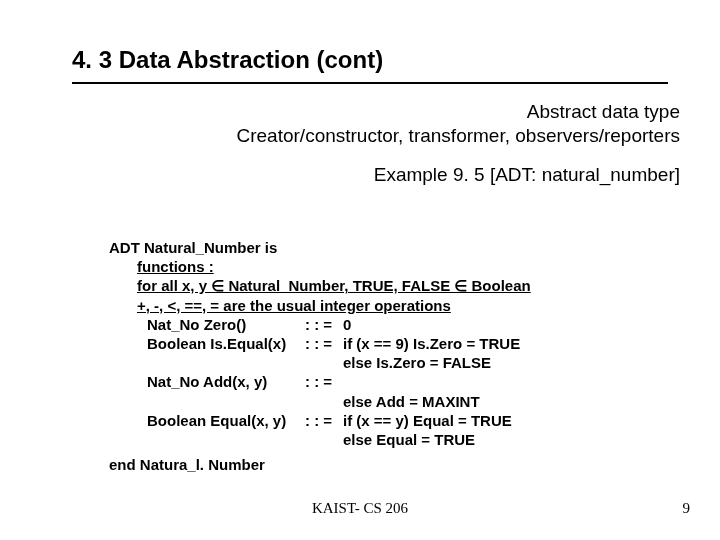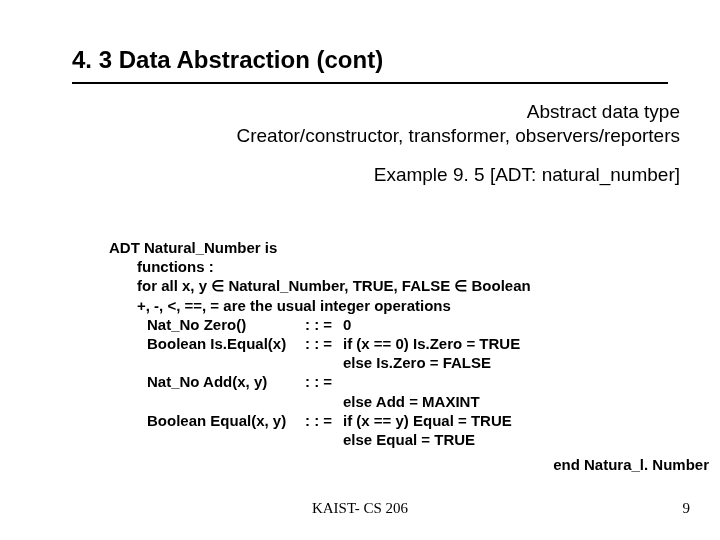--- a/index.html
+++ b/index.html
@@ -47,37 +47,37 @@
   .adt {
     position: absolute;
     left: 80px;
     top: 238px;
     width: 600px;
     font-size: 15px;
     font-weight: bold;
     line-height: 1.28;
     margin-left: 29px;
   }
-  .adt .i1 { padding-left: 28px; }
+  .adt .i1 { padding-left: 28px; text-decoration: underline; }
   .row {
     display: flex;
     align-items: flex-end;
   }
   .col-left {
     width: 158px;
     padding-left: 38px;
     box-sizing: content-box;
   }
   .col-mid {
     width: 38px;
   }
   .col-right {
     flex: 1;
   }
-  .end { padding-top: 6px; text-align: right; }
+  .end { padding-top: 6px; }
   .footer-center {
     position: absolute;
     left: 0;
     width: 720px;
     top: 500px;
     text-align: center;
     font-family: "Times New Roman", Times, serif;
     font-size: 15px;
   }
   .footer-right {
@@ -110,21 +110,21 @@
     <div class="i1">+, -, &lt;, ==, = are the usual integer operations</div>
 
     <div class="row">
       <div class="col-left">Nat_No Zero()</div>
       <div class="col-mid">: : =</div>
       <div class="col-right">0</div>
     </div>
     <div class="row">
       <div class="col-left">Boolean Is.Equal(x)</div>
       <div class="col-mid">: : =</div>
-      <div class="col-right">if (x == 0) Is.Zero = TRUE</div>
+      <div class="col-right">if (x == 9) Is.Zero = TRUE</div>
     </div>
     <div class="row">
       <div class="col-left"></div>
       <div class="col-mid"></div>
       <div class="col-right">else Is.Zero = FALSE</div>
     </div>
     <div class="row">
       <div class="col-left">Nat_No Add(x, y)</div>
       <div class="col-mid">: : =</div>
     </div>

